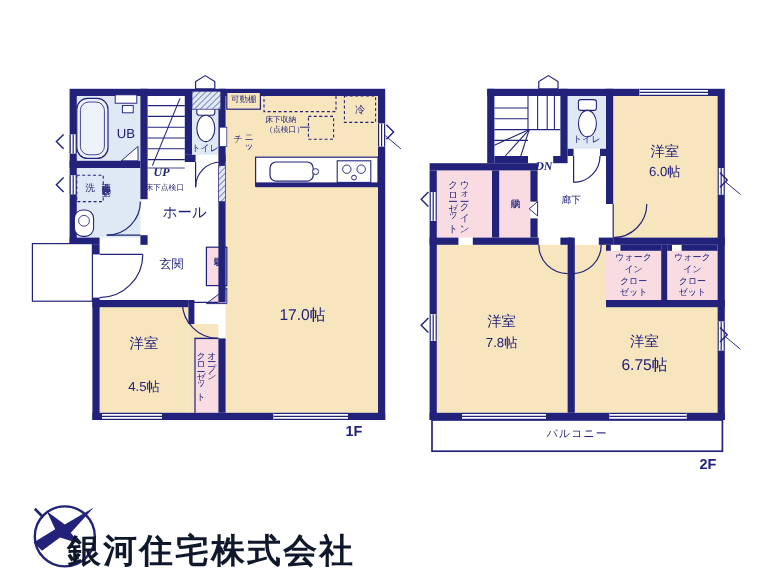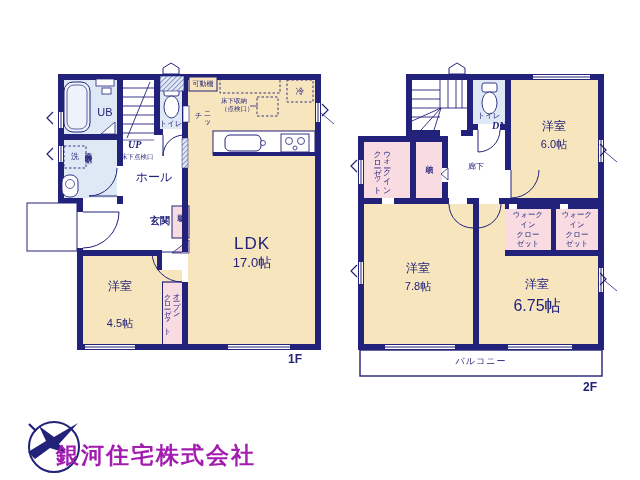--- a/index.html
+++ b/index.html
@@ -4,22 +4,22 @@
 <style>
   html,body{margin:0;padding:0;background:#fff;}
   #canvas{position:relative;width:640px;height:480px;background:#fff;overflow:hidden;
           font-family:"Liberation Sans","DejaVu Sans",sans-serif;color:#22227b;}
   #plan-svg{position:absolute;left:0;top:0;width:640px;height:480px;}
   .lbl{position:absolute;color:#22227b;line-height:1.2;white-space:pre-line;}
   .c{text-align:center;}
   .vt{writing-mode:vertical-rl;text-orientation:mixed;letter-spacing:1px;}
   .it{font-family:"Liberation Serif","DejaVu Serif",serif;font-style:italic;font-weight:bold;}
   .bold{font-weight:bold;}
-  .company{position:absolute;left:56px;top:440px;font-size:23px;font-weight:bold;
-           color:#a21caf;letter-spacing:2px;}
+  .company{position:absolute;left:56px;top:440px;font-size:28px;font-weight:bold;
+           color:#0f172a;letter-spacing:2px;}
 </style>
 </head>
 <body>
 
 <div id="canvas">
 
 <svg id="plan-svg" viewBox="0 0 640 480" xmlns="http://www.w3.org/2000/svg">
   <defs>
     <pattern id="hatch" width="3.5" height="3.5" patternUnits="userSpaceOnUse" patternTransform="rotate(45)">
       <rect width="3.5" height="3.5" fill="#dfe9f6"></rect>
@@ -315,48 +315,47 @@
 <div class="lbl vt" style="left:84px;top:146px;height:56px;font-size:7.5px;">洗面脱衣室</div>
 <div class="lbl c" style="left:156px;top:119px;width:30px;font-size:7.5px;">トイレ</div>
 <div class="lbl it" style="left:128px;top:139px;font-size:10px;">UP</div>
 <div class="lbl" style="left:121px;top:153px;width:44px;font-size:6.5px;">床下点検口</div>
 <div class="lbl c" style="left:189px;top:80px;width:28px;font-size:7px;">可動棚</div>
 <div class="lbl vt" style="left:194px;top:107px;height:26px;font-size:7.5px;">ニッチ</div>
 <div class="lbl" style="left:221px;top:97px;width:40px;font-size:6.5px;">床下収納
 （点検口）</div>
 <div class="lbl c" style="left:287px;top:86px;width:26px;font-size:8.5px;">冷</div>
 <div class="lbl c" style="left:134px;top:170px;width:40px;font-size:12px;">ホール</div>
-<div class="lbl c" style="left:140px;top:215px;width:40px;font-size:10px;font-weight:bold;">玄関</div>
+<div class="lbl c" style="left:123px;top:215px;width:40px;font-size:10px;">玄関</div>
 <div class="lbl vt" style="left:176px;top:209px;height:28px;font-size:7px;letter-spacing:0;">下駄箱</div>
-<div class="lbl c bold" style="left:216px;top:234px;width:72px;font-size:17px;font-weight:normal;letter-spacing:1px;">LDK</div>
 <div class="lbl c" style="left:216px;top:255px;width:72px;font-size:13px;">17.0帖</div>
 <div class="lbl c" style="left:95px;top:279px;width:50px;font-size:12px;">洋室</div>
 <div class="lbl c" style="left:95px;top:297px;width:50px;font-size:11px;margin-top:20px;">4.5帖</div>
 <div class="lbl vt" style="left:163px;top:288px;height:54px;font-size:7.5px;letter-spacing:0;">オープン
 クローゼット</div>
 <div class="lbl bold" style="left:288px;top:352px;width:30px;font-size:12px;text-align:left;">1F</div>
 
-<div class="lbl it" style="left:446px;top:120px;font-size:10px;margin-left:46px;">DN</div>
+<div class="lbl it" style="left:446px;top:134px;font-size:10px;">DN</div>
 <div class="lbl c" style="left:474px;top:111px;width:30px;font-size:7.5px;">トイレ</div>
 <div class="lbl c" style="left:461px;top:162px;width:30px;font-size:8px;text-align:center;">廊下</div>
 <div class="lbl vt" style="left:424px;top:159px;height:24px;font-size:8px;letter-spacing:0;">収納</div>
 <div class="lbl vt" style="left:372px;top:145px;height:52px;font-size:8px;letter-spacing:0;">ウォークイン
 クローゼット</div>
 <div class="lbl c" style="left:507px;top:210px;width:42px;font-size:7.5px;line-height:1.3;">ウォーク
 イン
 クロー
 ゼット</div>
 <div class="lbl c" style="left:557px;top:210px;width:40px;font-size:7.5px;line-height:1.3;">ウォーク
 イン
 クロー
 ゼット</div>
 <div class="lbl c" style="left:529px;top:119px;width:50px;font-size:12px;">洋室</div>
 <div class="lbl c" style="left:529px;top:138px;width:50px;font-size:11px;">6.0帖</div>
 <div class="lbl c" style="left:393px;top:261px;width:50px;font-size:12px;">洋室</div>
 <div class="lbl c" style="left:393px;top:280px;width:50px;font-size:11px;">7.8帖</div>
 <div class="lbl c" style="left:510px;top:277px;width:54px;font-size:12px;">洋室</div>
-<div class="lbl c" style="left:508px;top:296px;width:58px;font-size:16px;">6.75帖</div>
+<div class="lbl c" style="left:508px;top:296px;width:58px;font-size:13px;">6.75帖</div>
 <div class="lbl c" style="left:436px;top:356px;width:90px;font-size:9px;letter-spacing:1px;">バルコニー</div>
 <div class="lbl bold" style="left:576px;top:380px;width:28px;font-size:12px;text-align:center;">2F</div>
 
 <div class="company">銀河住宅株式会社</div>
 
 </div>
 
 </body></html>

